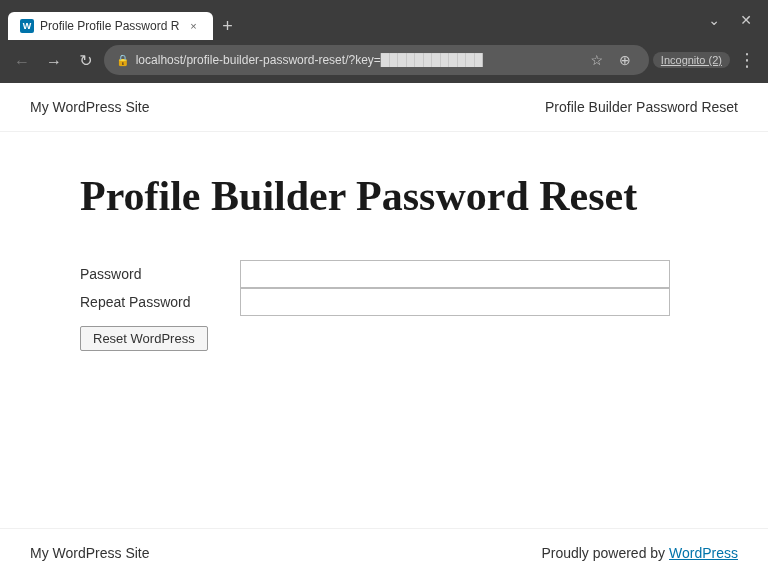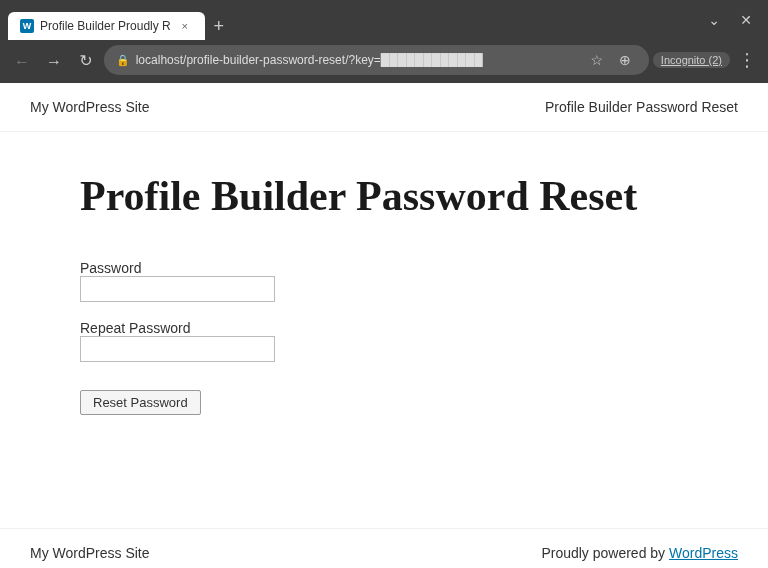--- a/index.html
+++ b/index.html
@@ -195,23 +195,21 @@
     .page-heading {
       font-size: 42px;
       font-weight: 700;
       color: #1a1a1a;
       margin-bottom: 40px;
       font-family: Georgia, serif;
     }
 
     .form-row {
       display: flex;
-      align-items: flex-start;
-      margin-bottom: 18px;
-      flex-direction: column;
+      align-items: center;
     }
     .form-label {
       width: 160px;
       font-size: 14px;
       color: #333;
       flex-shrink: 0;
     }
     .form-input {
       flex: 1;
       max-width: 430px;
@@ -264,21 +262,21 @@
 </head>
 <body>
 
 <div>
 
   <div class="tab-bar-top">
     <div class="tab">
       <div class="tab-favicon">
         <span style="font-weight:bold;font-size:9px;color:white;">W</span>
       </div>
-      <span class="tab-title">Profile Builder Proudly R</span>
+      <span class="tab-title">Profile Profile Password R</span>
       <span class="tab-close">×</span>
     </div>
     <button class="new-tab-btn">+</button>
     <div class="browser-controls-right">
       <button class="ctrl-btn">⌄</button>
       <button class="ctrl-btn">✕</button>
     </div>
   </div>
 
   <div class="address-bar-row">
@@ -314,21 +312,21 @@
       <input class="form-input" type="password" placeholder="" style="">
     </div>
 
     
     <div class="form-row">
       <label class="form-label">Repeat Password</label>
       <input class="form-input" type="password" placeholder="" style="">
     </div>
 
     
-    <button class="reset-btn">Reset Password</button>
+    <button class="reset-btn">Reset WordPress</button>
   </div>
 
   <div class="site-footer">
     <span class="footer-site-name">My WordPress Site</span>
     <span class="footer-right">
       <span>Proudly powered by </span><a href="#">WordPress</a>
     </span>
   </div>
 
 </div>

